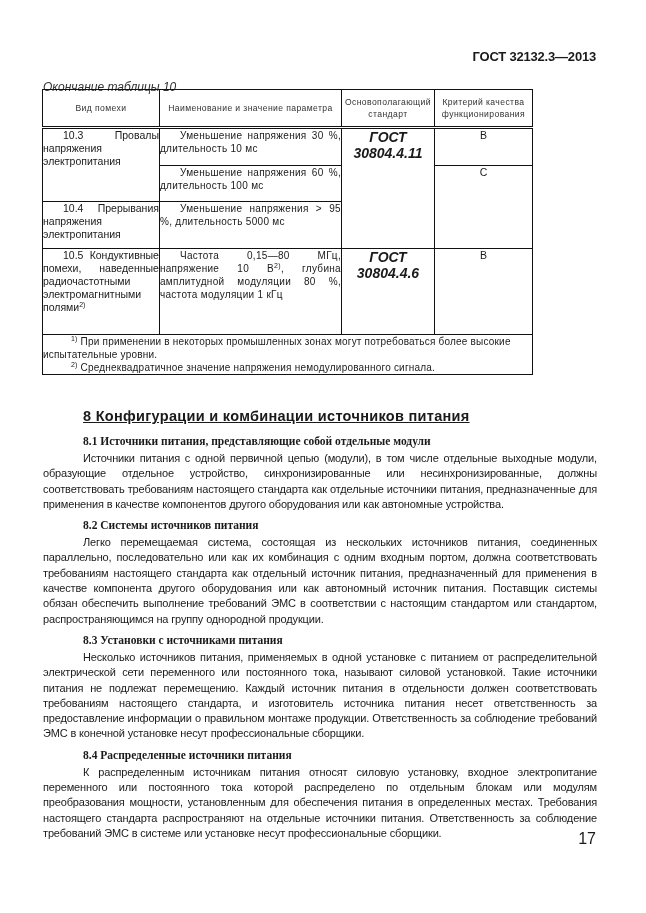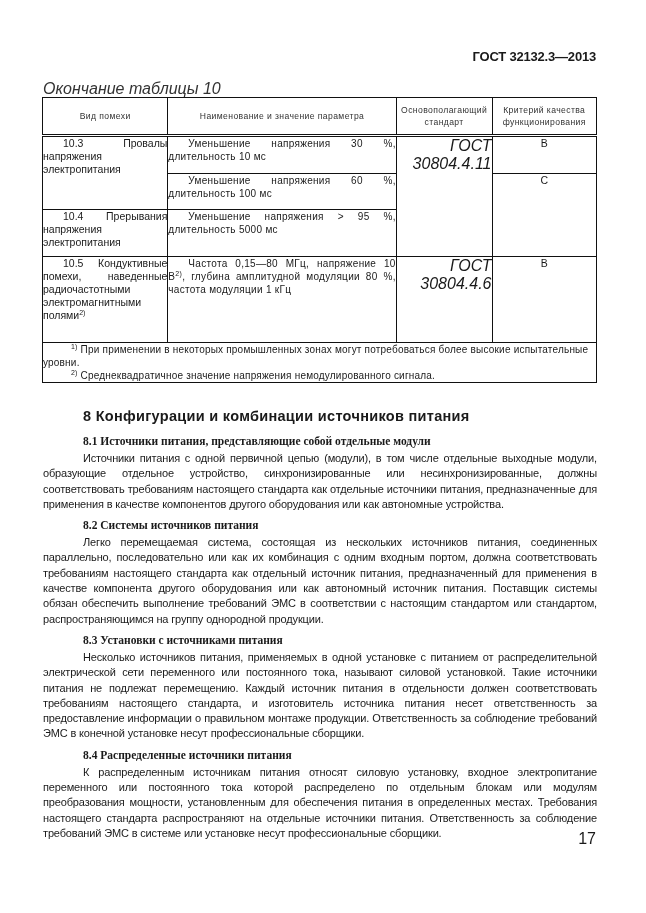--- a/index.html
+++ b/index.html
@@ -1,33 +1,33 @@
 <!DOCTYPE html>
 <html><head>
 <meta charset="utf-8">
 <style>
   html, body { margin:0; padding:0; background:#ffffff; }
   body { width:646px; height:913px; position:relative; overflow:hidden;
          font-family:"Liberation Sans", sans-serif; color:#1a1a1a; }
   .doc-code { position:absolute; top:49px; right:50px; font-weight:bold; font-size:13px; letter-spacing:-0.2px; }
-  .table-caption { position:absolute; top:80px; left:43px; font-style:italic; font-size:16px; color:#333; }
-  table.main { position:absolute; top:97px; left:42px; width:555px; border-collapse:collapse; font-size:10px; }
+  .table-caption { position:absolute; top:80px; left:43px; font-style:italic; font-size:12px; color:#333; }
+  table.main { position:absolute; top:89px; left:42px; width:491px; border-collapse:collapse; font-size:10px; }
   table.main td, table.main th { border:1px solid #111; vertical-align:top; padding:0; }
   table.main th { font-weight:normal; font-size:8.6px; letter-spacing:0.4px; color:#333; text-align:center; vertical-align:middle; height:36px; line-height:12px; }
   table.main thead tr { border-bottom:3px double #111; }
   .c1 { width:125px; } .c2 { width:231px; } .c3 { width:95px; } .c4 { width:104px; }
   .cell-type { padding:6px 5px 4px 6px; line-height:13px; text-align:justify; text-indent:20px; font-size:10.5px; }
   .cell-param { padding:6px 6px 4px 6px; line-height:13px; text-align:justify; text-indent:20px; font-size:10px; letter-spacing:0.3px; }
-  .cell-std { text-align:right; font-style:italic; font-weight:normal; padding-top:7px; font-size:16px; }
+  .cell-std { text-align:center; font-style:italic; font-weight:bold; padding-top:7px; font-size:14px; }
   .cell-crit { text-align:center; padding-top:7px; font-size:10.5px; }
   sup { font-size:7px; vertical-align:super; line-height:0; }
   .footnotes { padding:5px 10px 6px 6px; font-size:10px; line-height:13px; letter-spacing:0.2px; }
   .fn { text-indent:28px; }
   .content { position:absolute; top:408px; left:43px; width:554px; }
-  h2 { margin:0 0 11px 40px; font-size:14.5px; font-weight:bold; letter-spacing:0.3px; }
+  h2 { margin:0 0 11px 40px; font-size:14.5px; font-weight:bold; letter-spacing:0.3px;text-decoration:underline; }
   h3 { margin:0 0 4px 40px; font-size:11.5px; font-weight:bold;font-family:Liberation Serif, serif; }
   p.body { margin:0 0 7px 0; font-size:11px; line-height:15.3px; text-align:justify; text-indent:40px; letter-spacing:-0.15px; }
   .page-num { position:absolute; top:830px; right:50px; font-size:16px; }
 </style>
 </head>
 <body>
 
 <div class="doc-code">ГОСТ 32132.3—2013</div>
 <div class="table-caption">Окончание таблицы 10</div>
 

